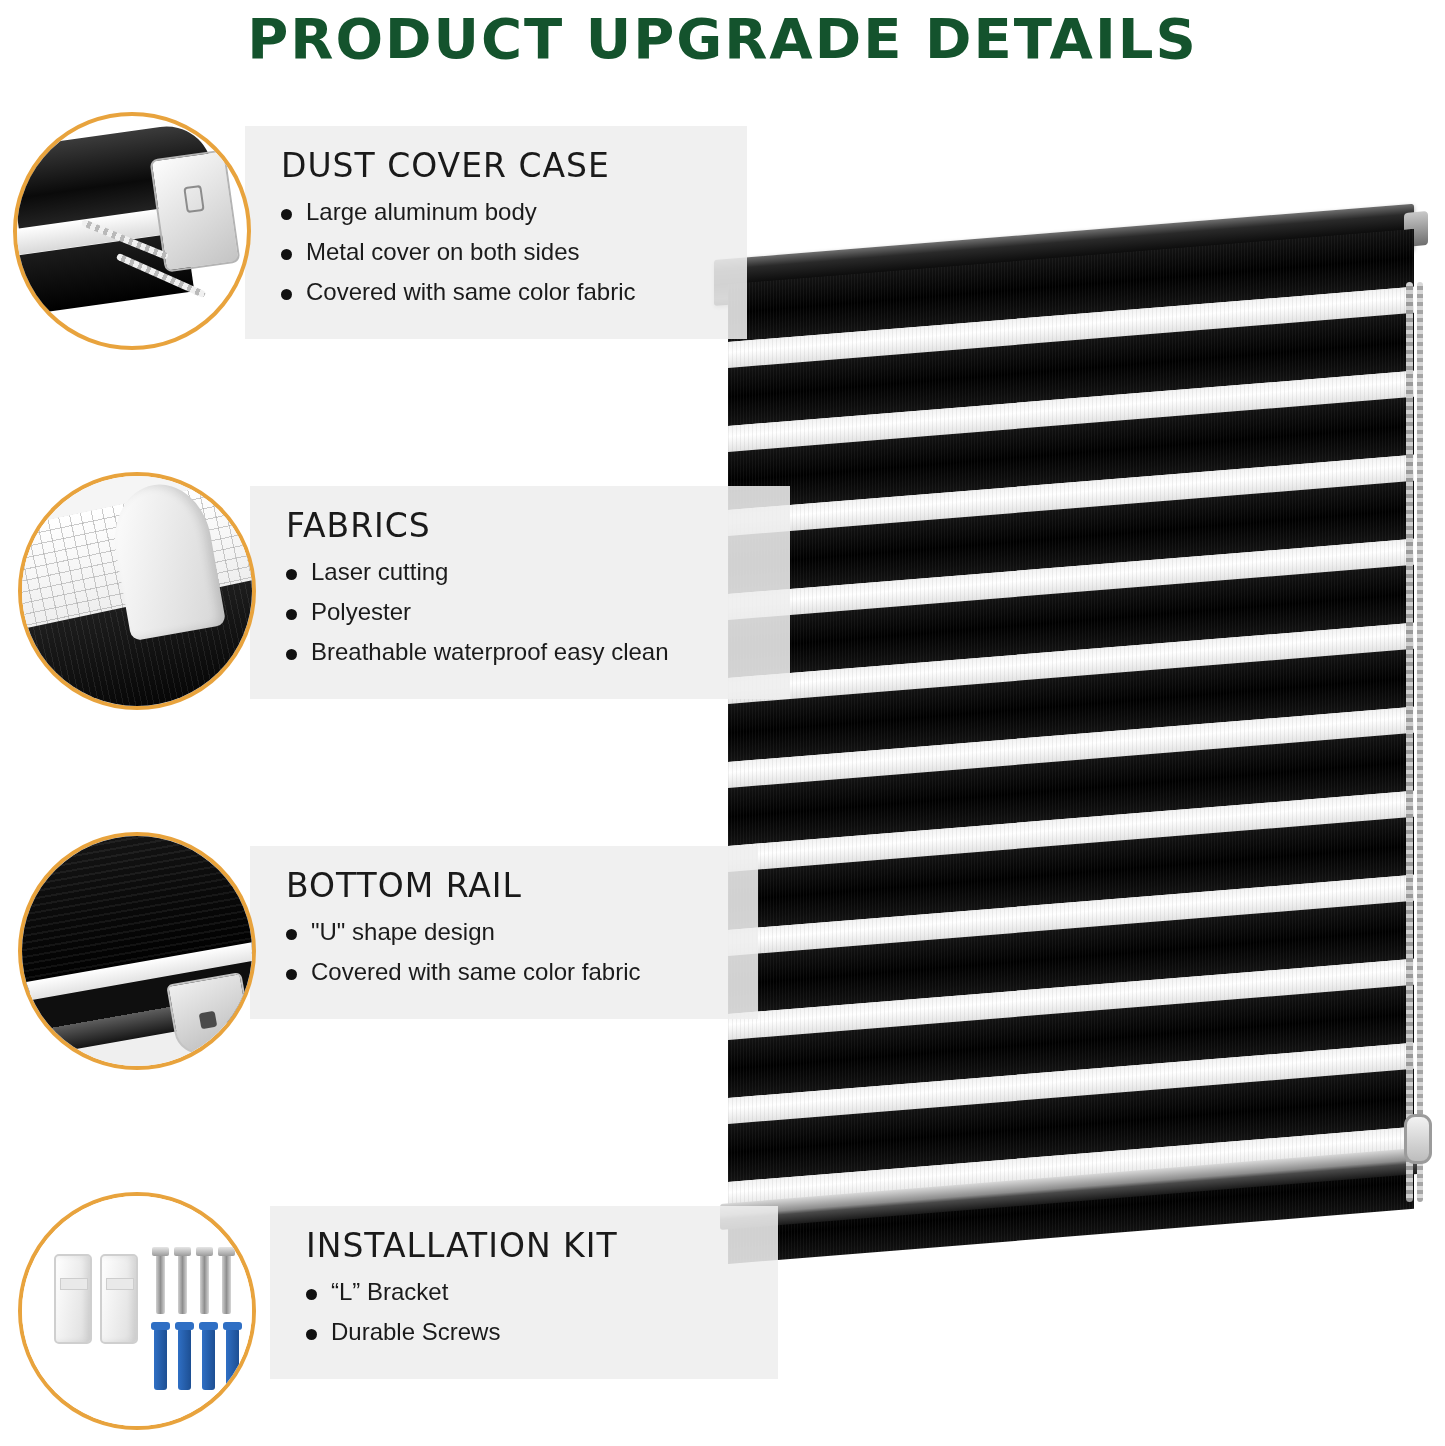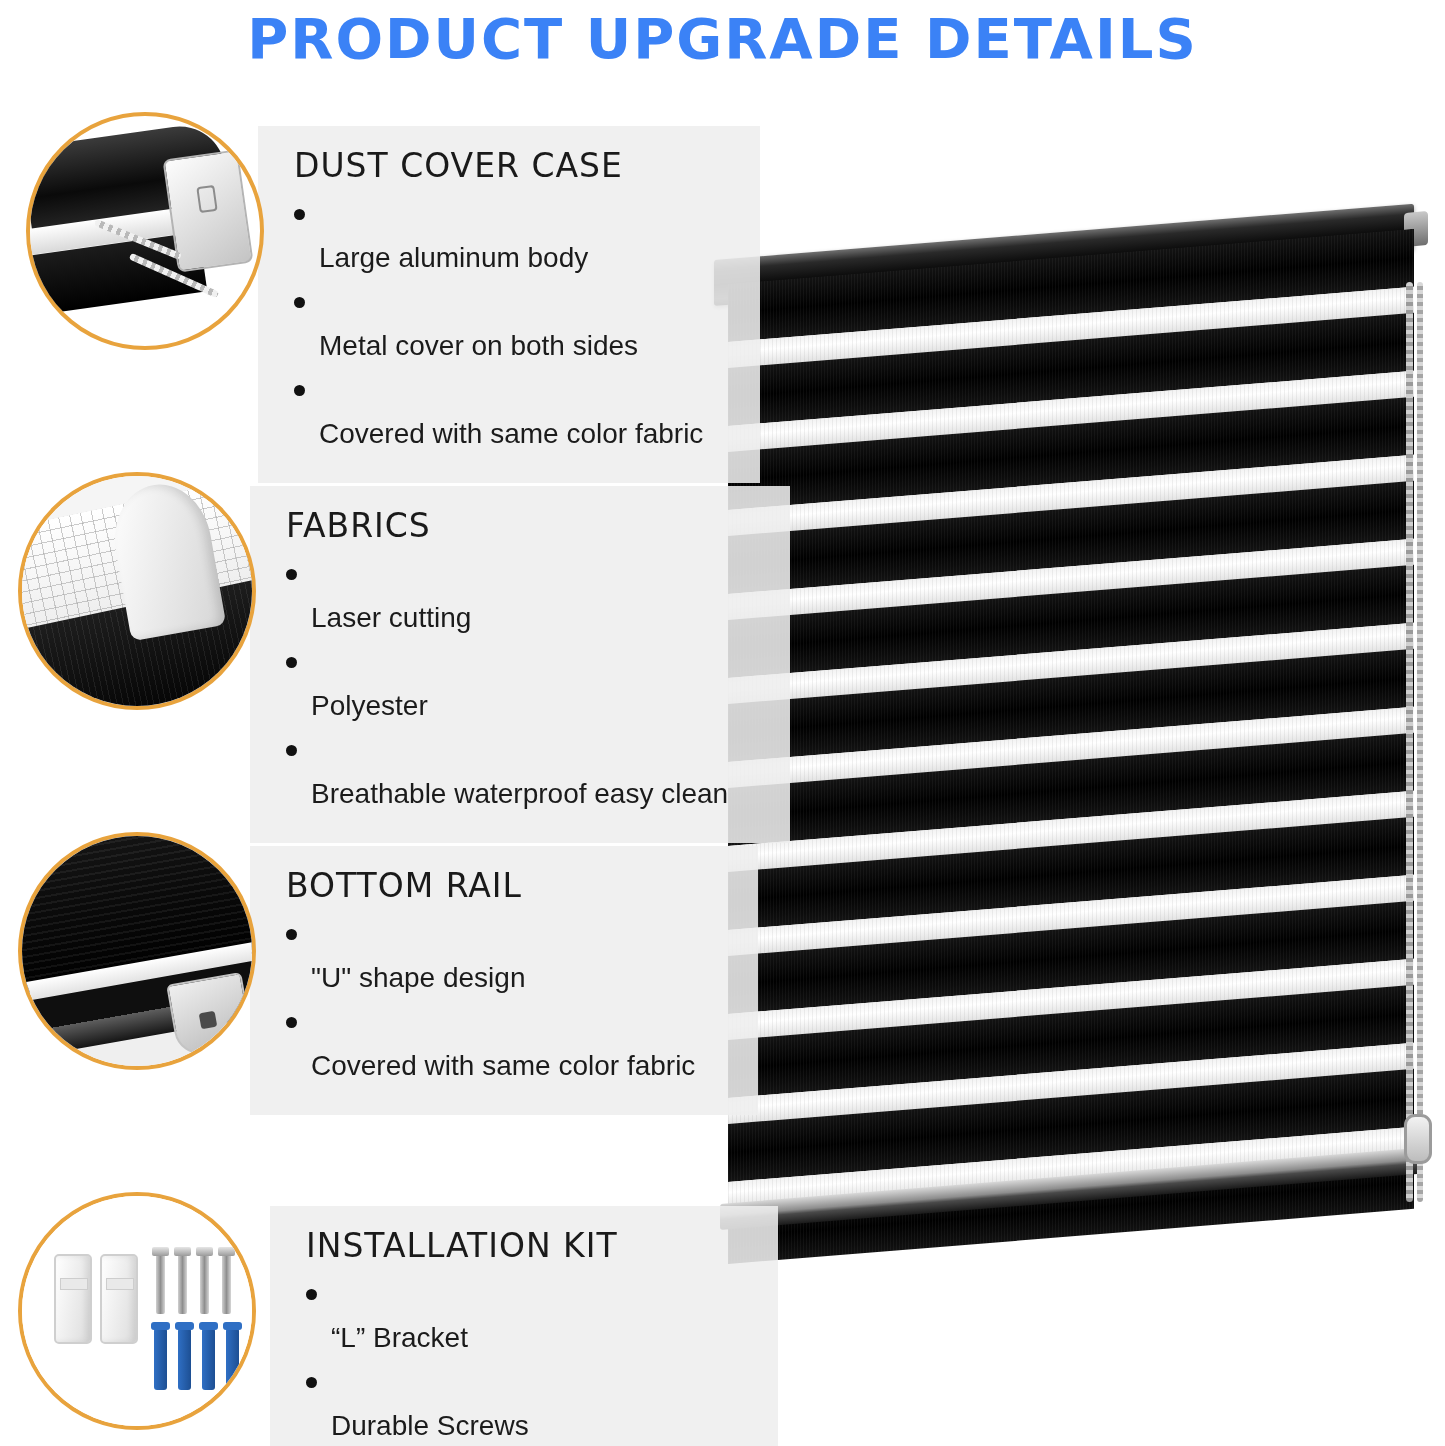--- a/index.html
+++ b/index.html
@@ -19,21 +19,21 @@
   
   .title {
     position: absolute;
     top: 6px;
     left: 0;
     width: 1445px;
     text-align: center;
     font-size: 56px;
     font-weight: bold;
     letter-spacing: 2px;
-    color: #3b82f6;
+    color: #14532d;
     font-family: "DejaVu Sans", sans-serif;
   }
 
   
   .blind {
     position: absolute;
     left: 714px;
     top: 196px;
     width: 716px;
     height: 1110px;
@@ -171,25 +171,24 @@
   }
   .dot {
     width: 11px;
     height: 11px;
     border-radius: 50%;
     background: #111;
     margin: 12px 14px 0 0;
     flex: 0 0 auto;
   }
   .b-text {
-    font-size: 28px;
+    font-size: 24px;
     color: #1b1b1b;
     line-height: 1.25;
     white-space: nowrap;
-    margin-top: 43px;
   }
 
   
   .t1-roll {
     position: absolute;
     left: -4px;
     top: 18px;
     width: 200px;
     height: 92px;
     background: linear-gradient(180deg,#3b3b3b,#0a0a0a 55%,#2b2b2b);
@@ -432,21 +431,21 @@
     <div class="stripe-light" style="height:26px"></div>
     <div class="stripe-dark" style="height:58px"></div>
   </div>
 
   <div class="blind-bottom-rail"></div>
   <div class="chain"></div>
   <div class="chain2"></div>
   <div class="chain-weight"></div>
 </div>
 
-<div class="feature" style="left:26px; top:112px;">
+<div class="feature" style="left:13px; top:112px;">
   <div class="thumb">
     <div class="t1-roll"></div>
     <div class="t1-strip"></div>
     <div class="t1-strip2"></div>
     <div class="t1-cap"></div>
     <div class="t1-hole"></div>
     <div class="t1-chain"></div>
     <div class="t1-chain2"></div>
   </div>
   <div class="panel" style="width:502px;">

